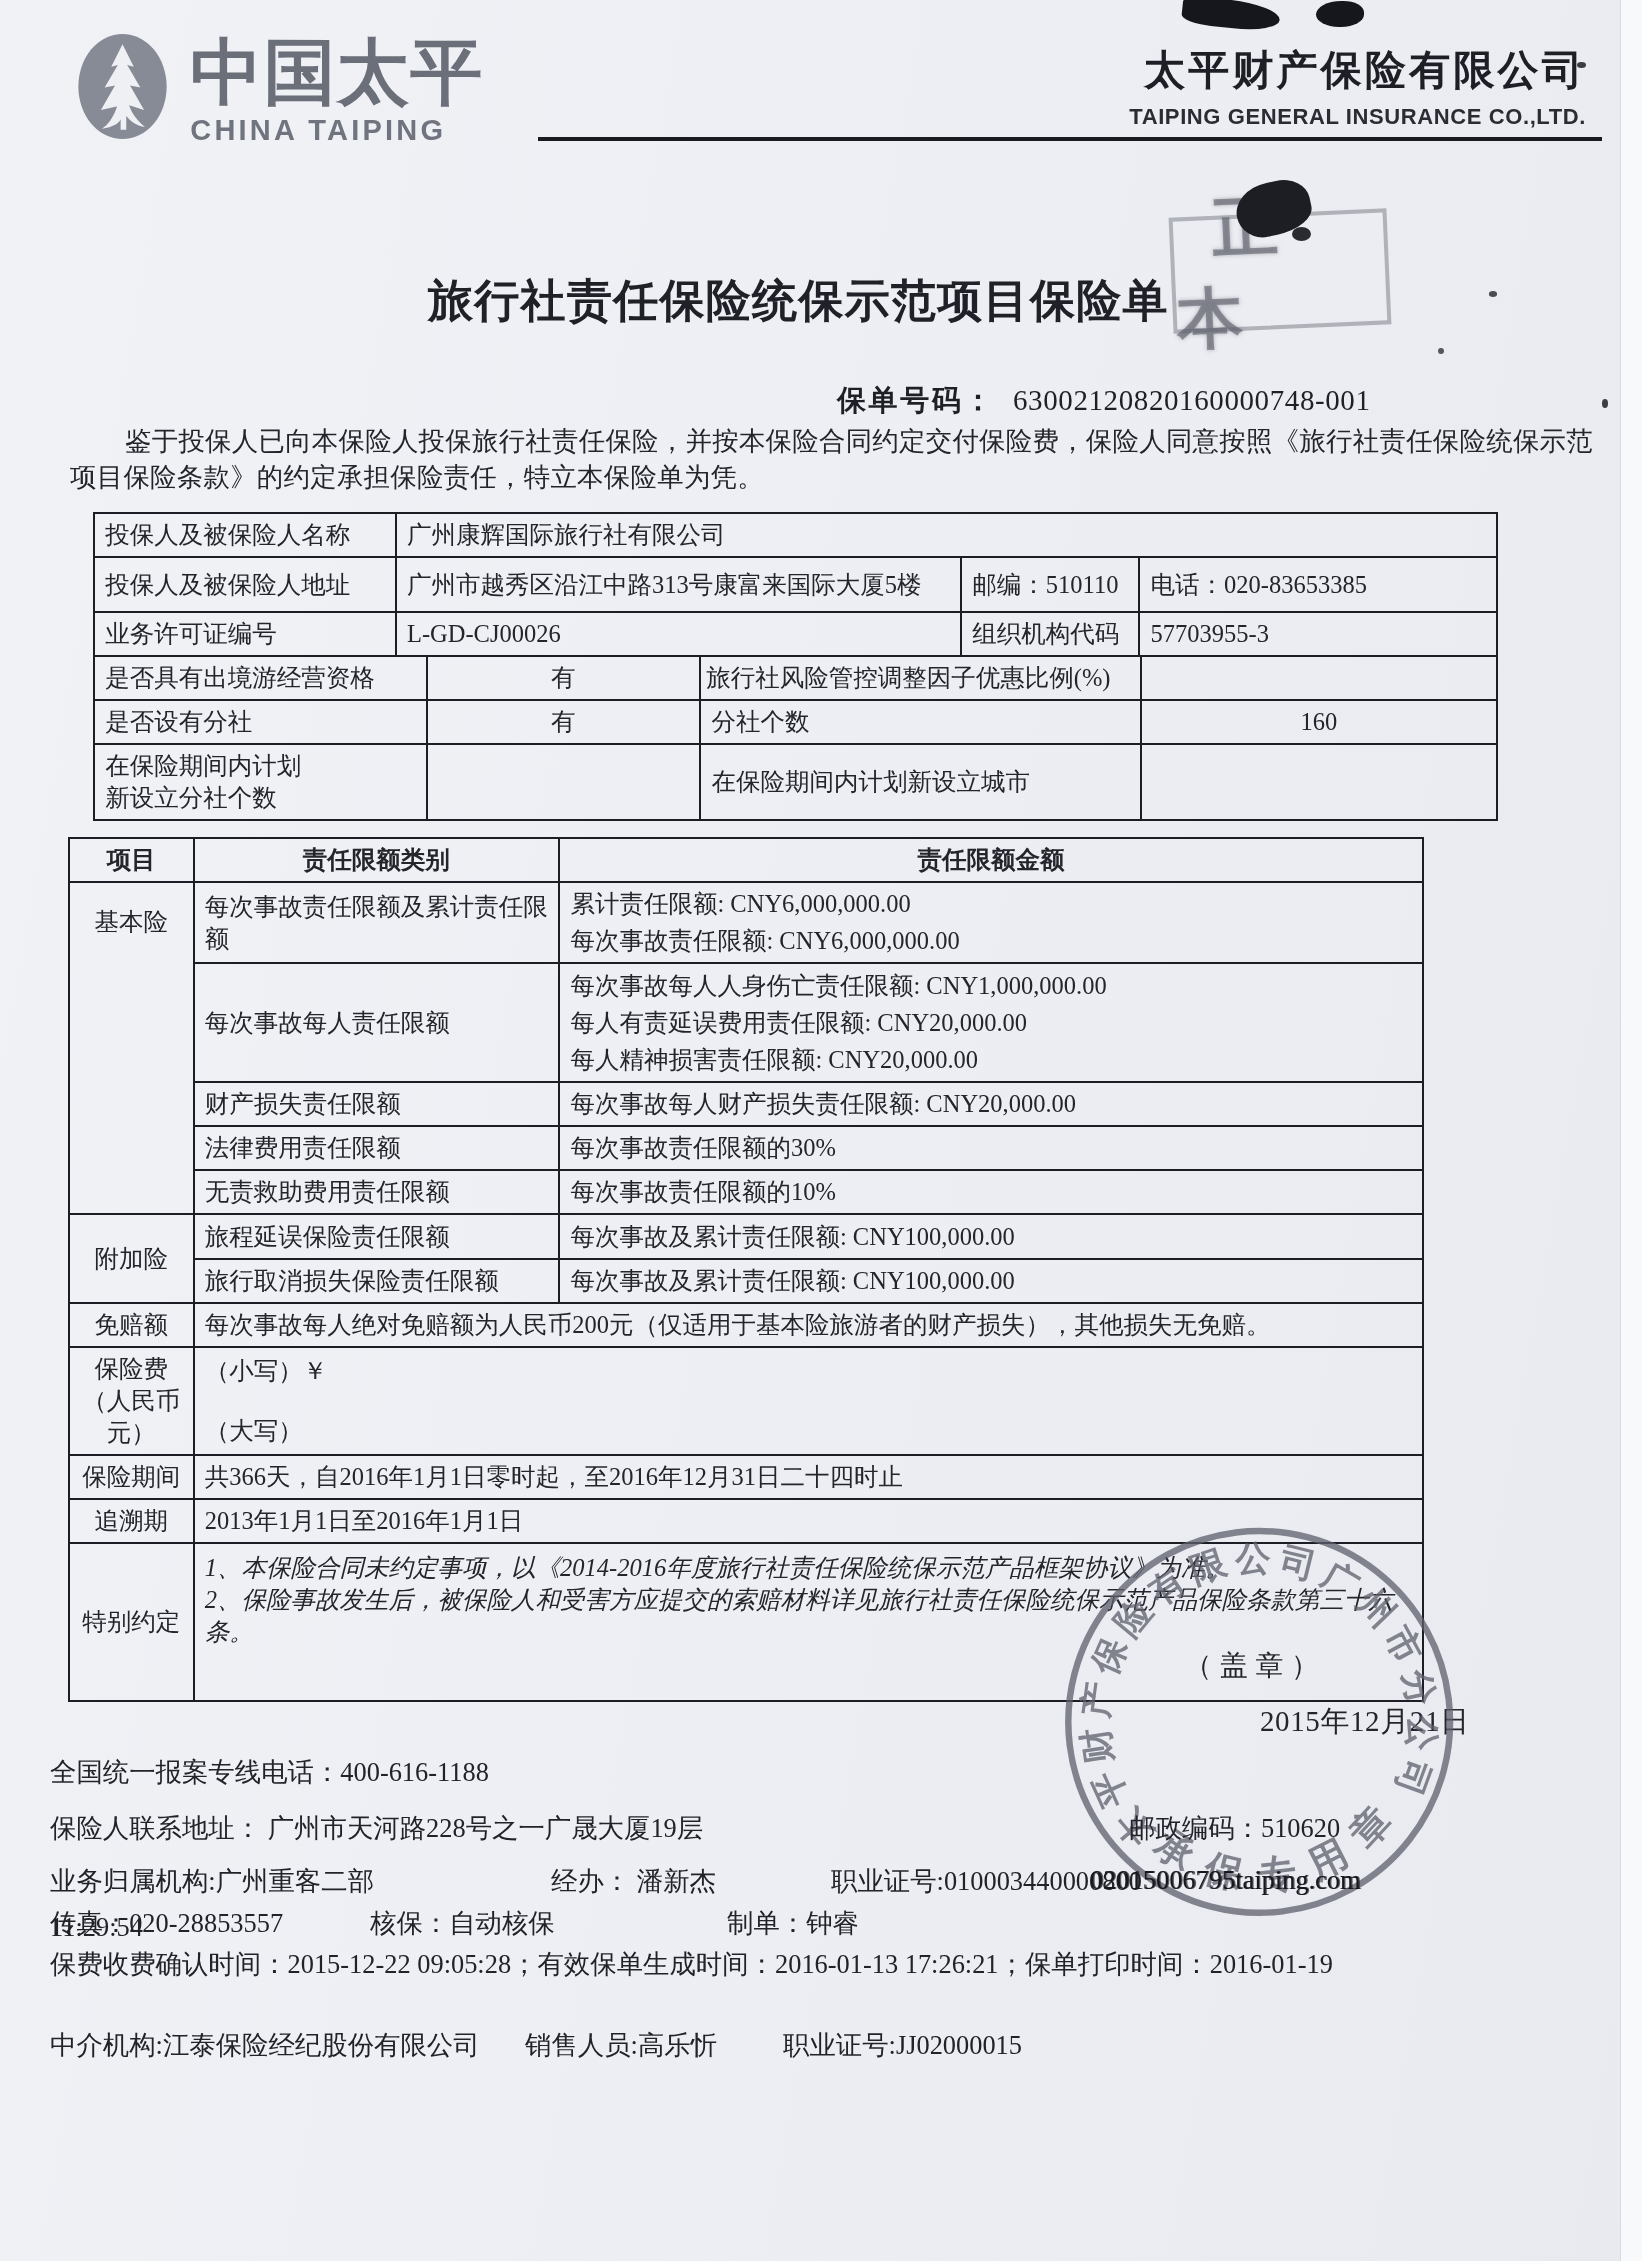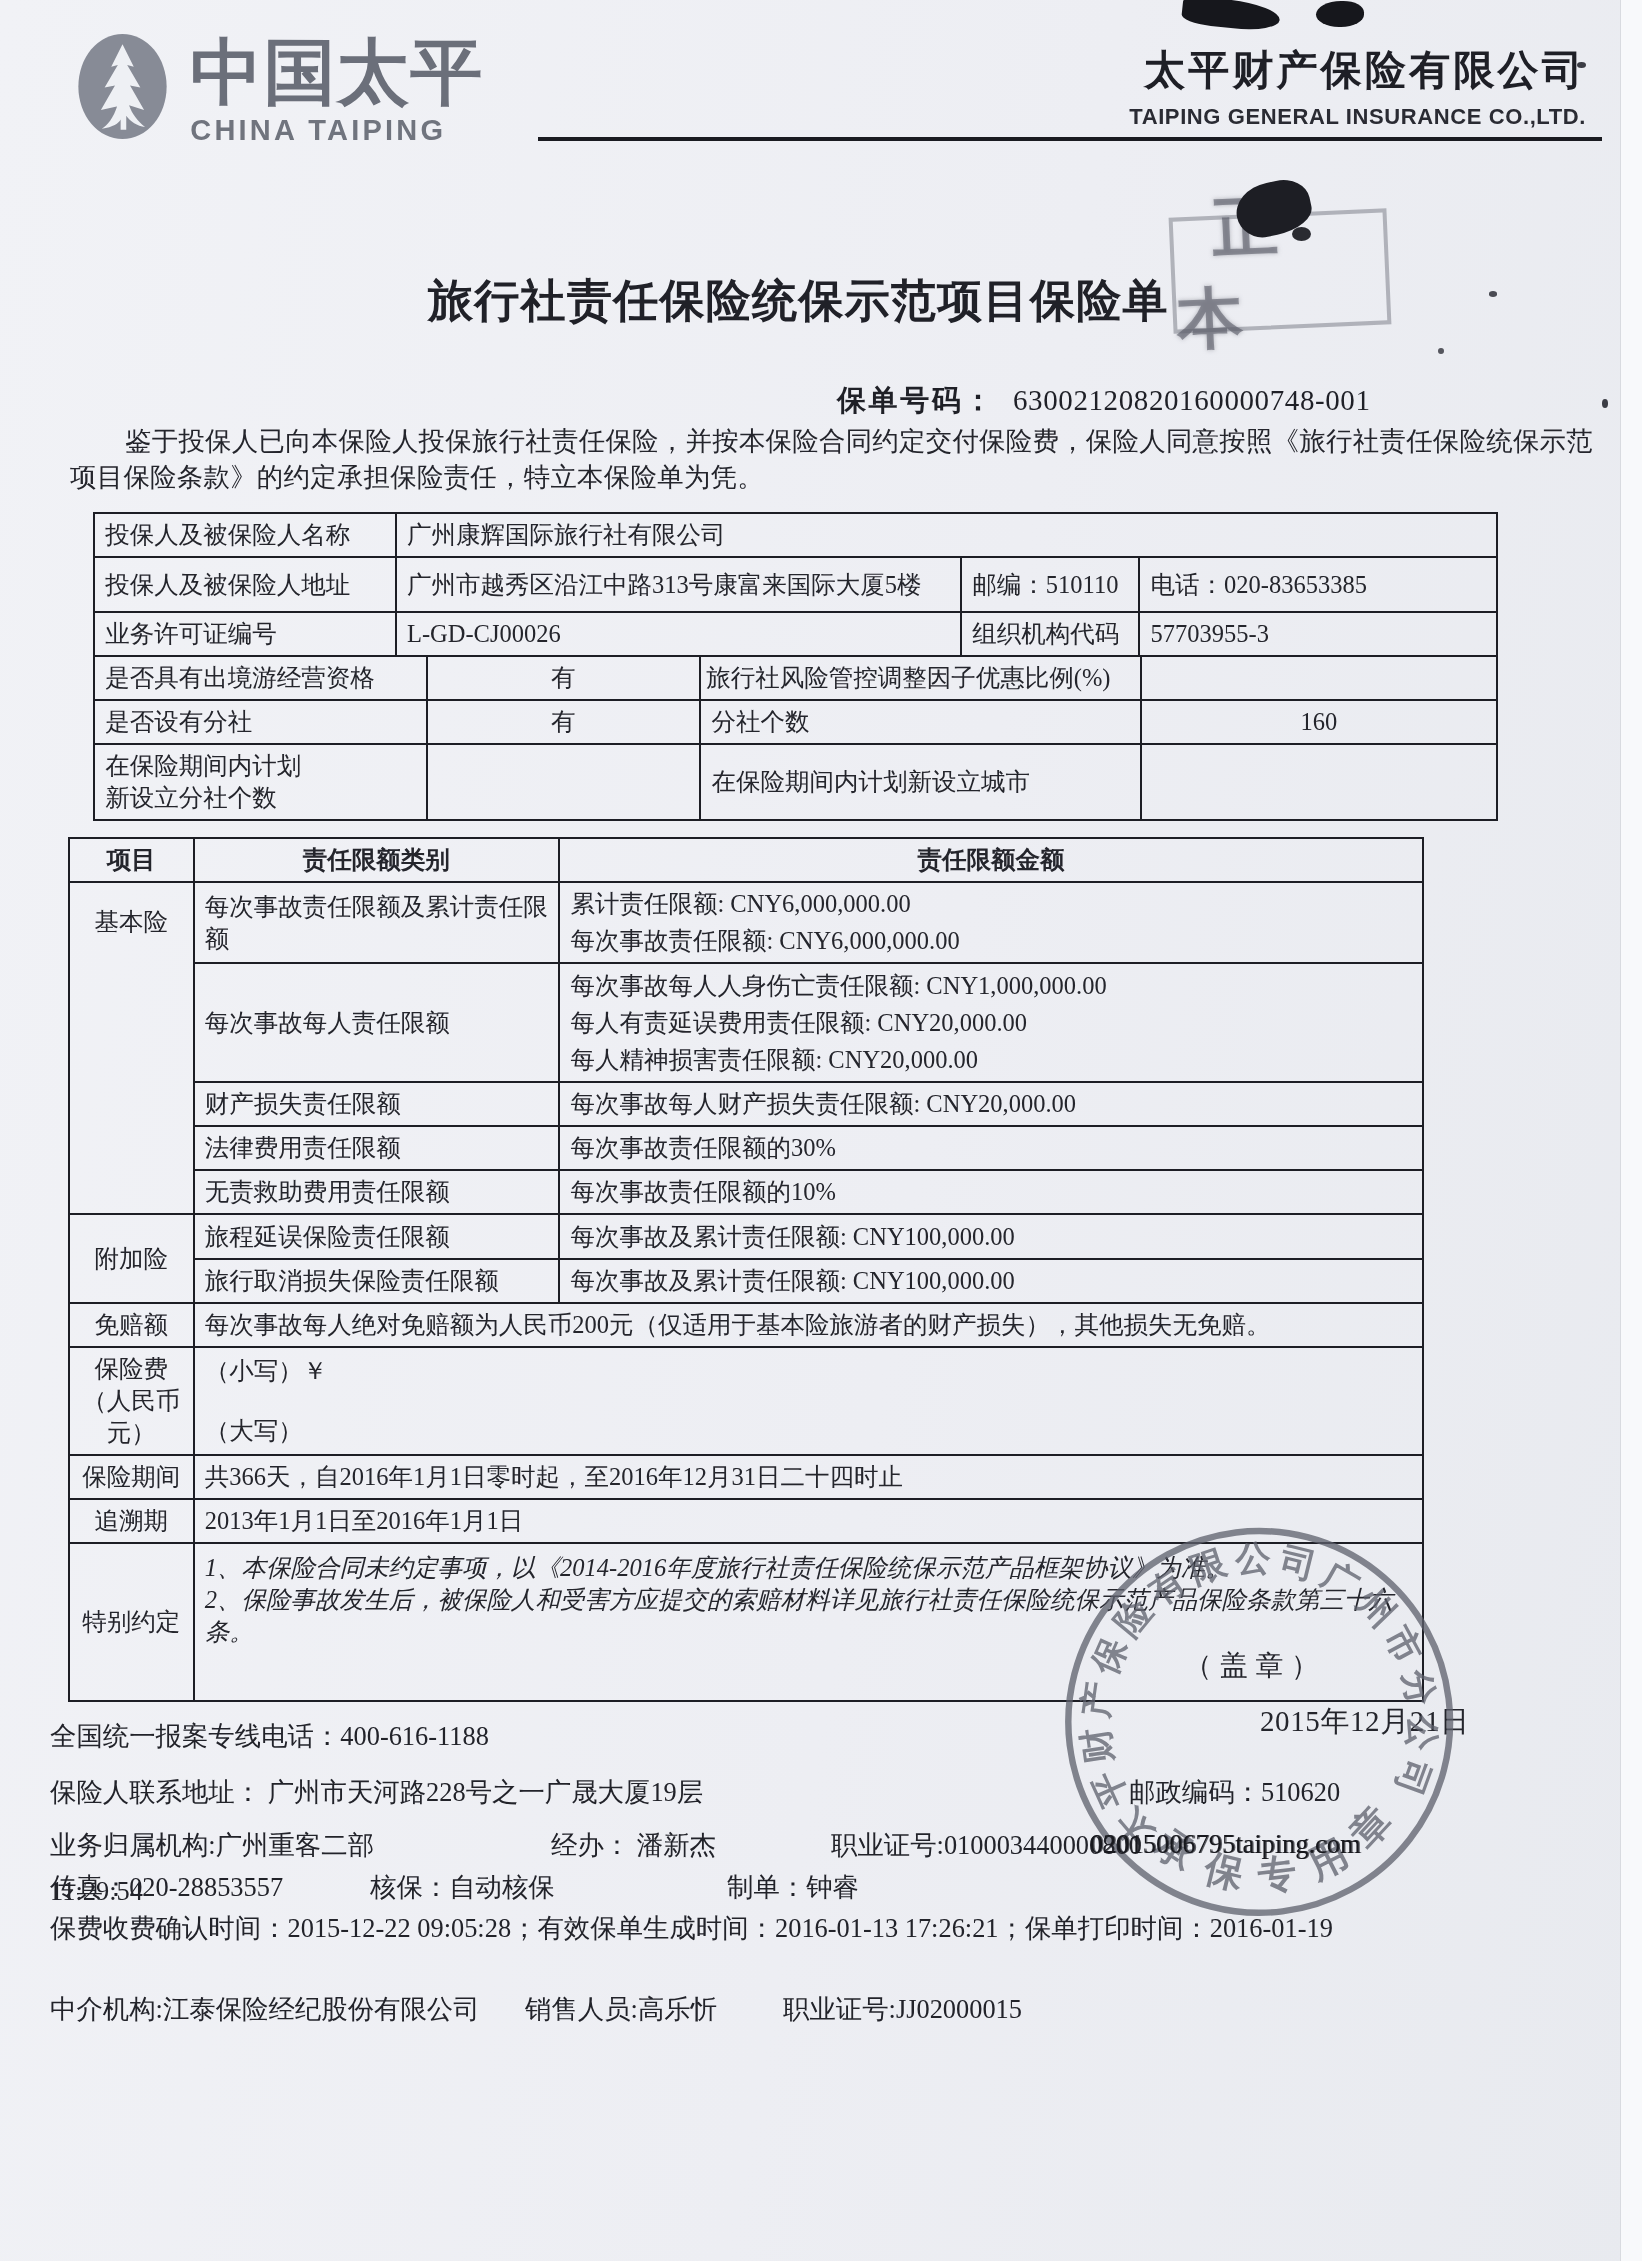--- a/index.html
+++ b/index.html
@@ -57,21 +57,21 @@
   .table2 .line + .line { margin-top:5.2px; }
   .prem-cell div + div { margin-top:28px; }
   .special-cell { vertical-align:top; padding-top:7.7px; height:158px;font-style:italic; }
 
   
   .seal { position:absolute; left:1048px; top:1513px; width:423px; height:423px; opacity:0.75; }
   .seal-note { position:absolute; left:1184px; top:1647px; font-size:28px; letter-spacing:7.7px; }
   .seal-date { position:absolute; left:1260px; top:1702px; font-size:29px; letter-spacing:0.6px; }
 
   .fline { position:absolute; left:0; width:1643px; height:39px; font-size:26.4px; color:#22232a; }
-  .fline span { position:absolute; white-space:nowrap; }
+  .fline span { position:absolute; white-space:nowrap;margin-top:36px; }
   .cert-overlap { margin-left:-76px; position:relative; top:1.3px; color:#17181d;
     text-shadow:1.3px 0 0 rgba(30,31,38,0.7); }
 
   
   .blob { position:absolute; background:#16171c; }
   .blob-a { left:1182px; top:0; width:98px; height:28px; border-radius:30% 70% 60% 40%; transform:rotate(6deg); }
   .blob-b { left:1316px; top:1.3px; width:48px; height:26px; border-radius:55% 45% 50% 50%; }
   .blob-c { left:1236px; top:182px; width:75px; height:53px; border-radius:55% 45% 60% 40% / 60% 50% 45% 55%; transform:rotate(-12deg); background:#1d1e24; }
   .blob-d { left:1292px; top:227px; width:19.3px; height:14px; border-radius:50%; background:#2a2b31; }
   .speck1 { left:1577px; top:62px; width:9px; height:6.4px; border-radius:50%; background:#3c3d45; }

